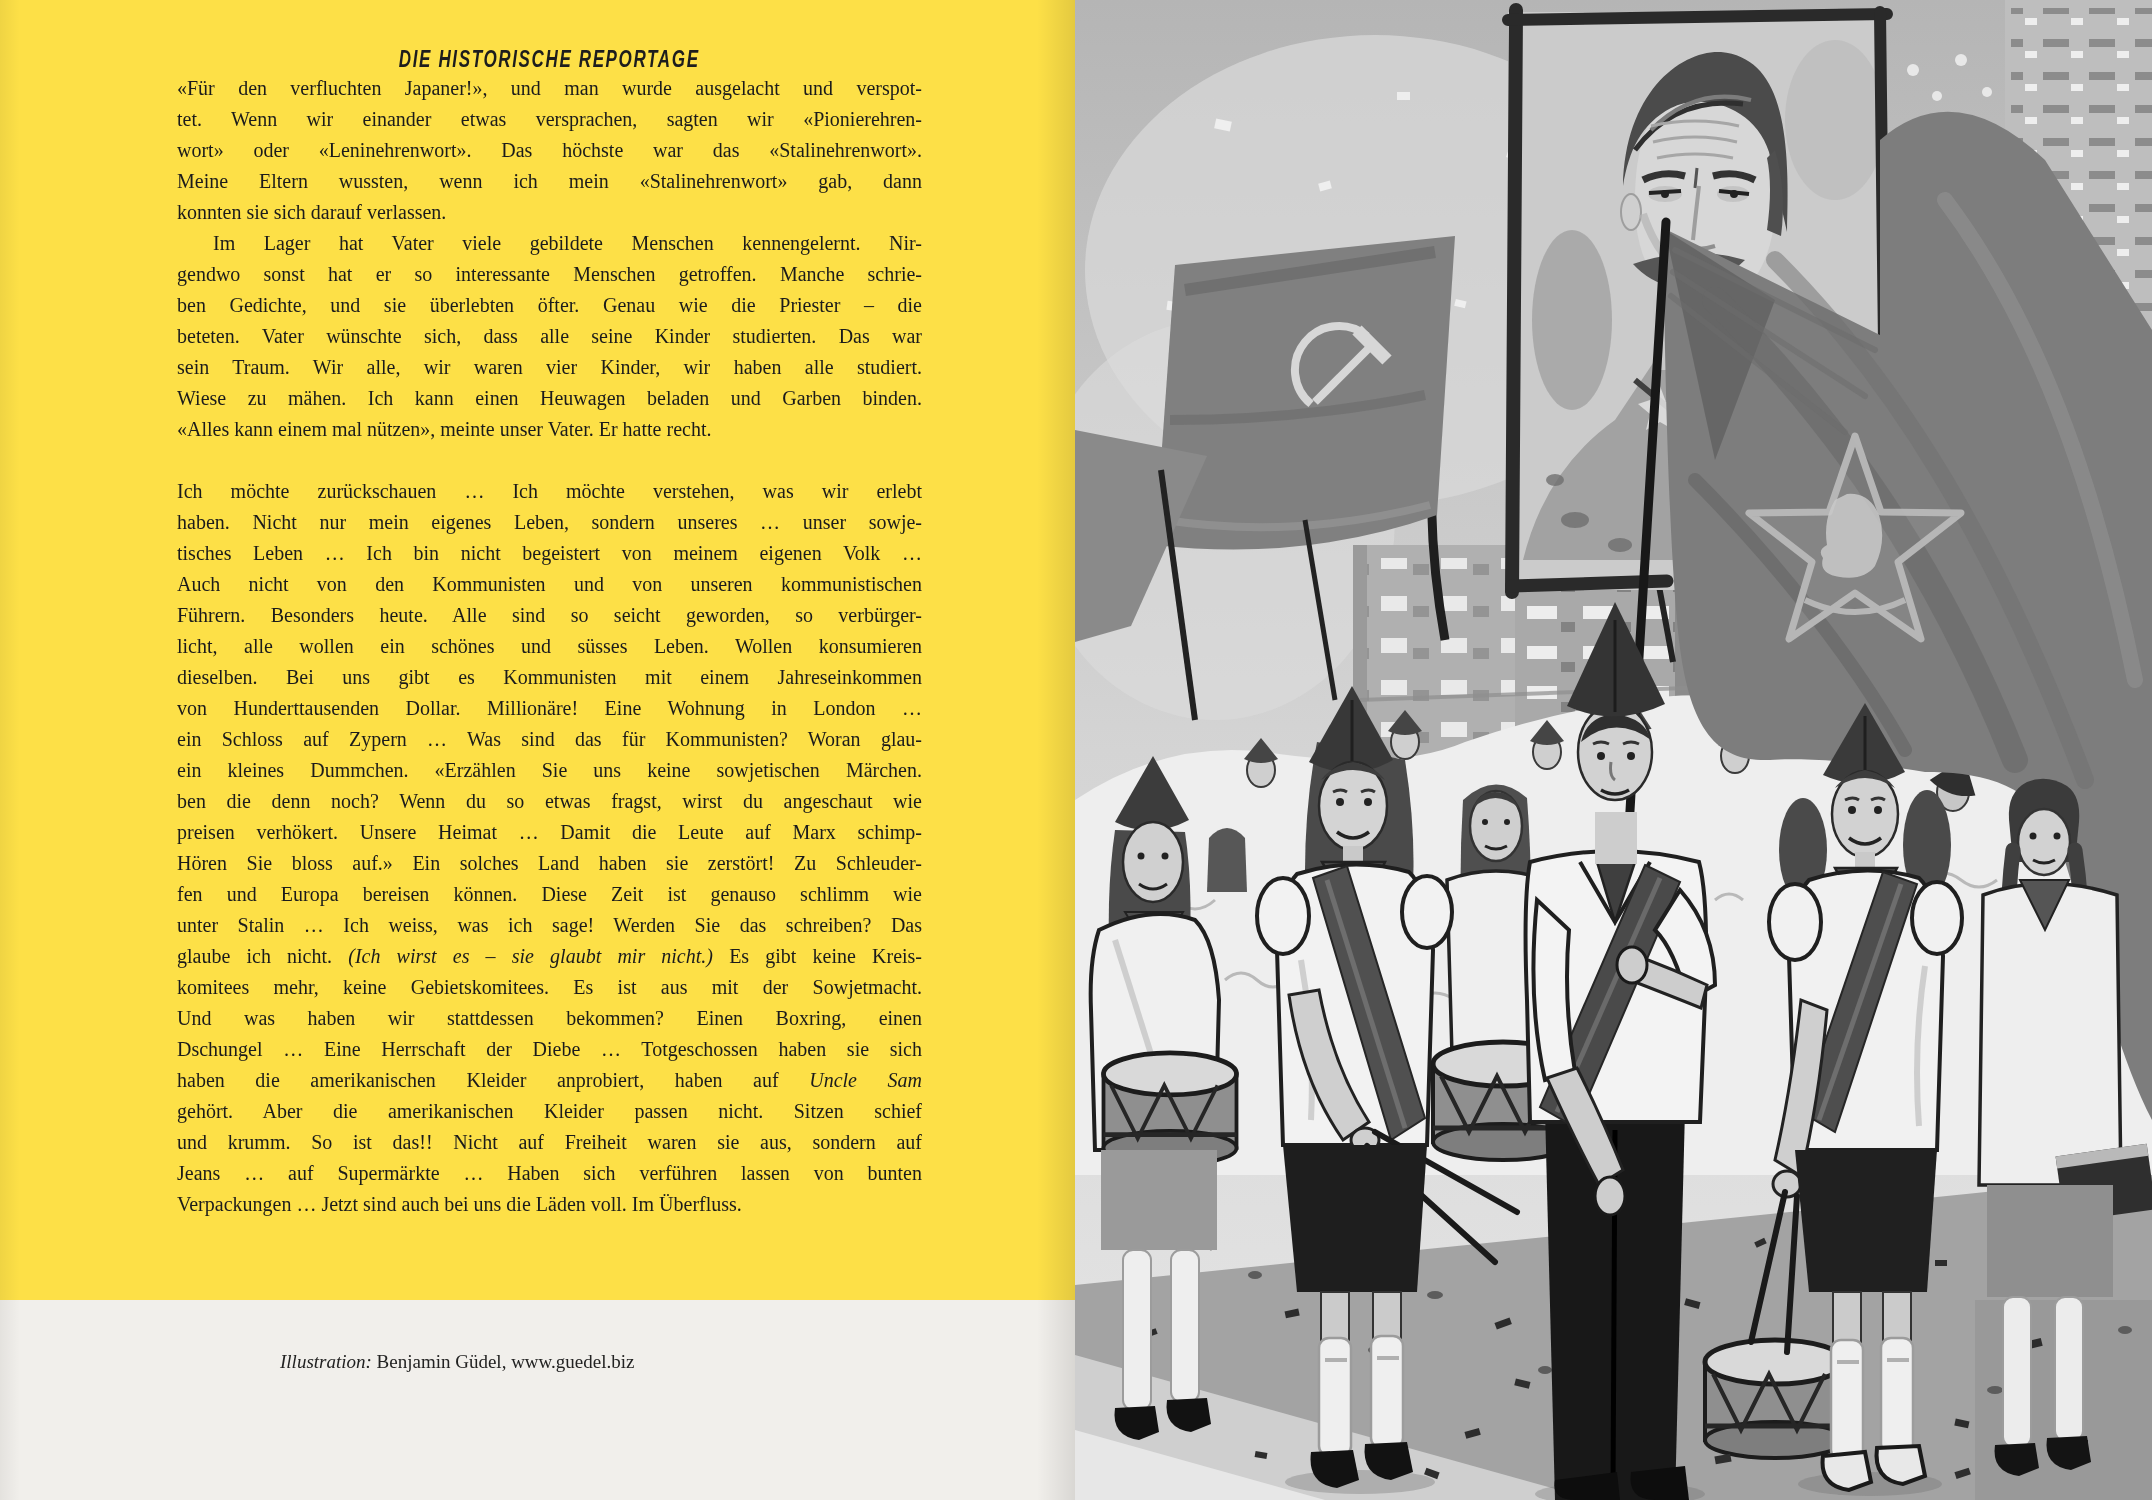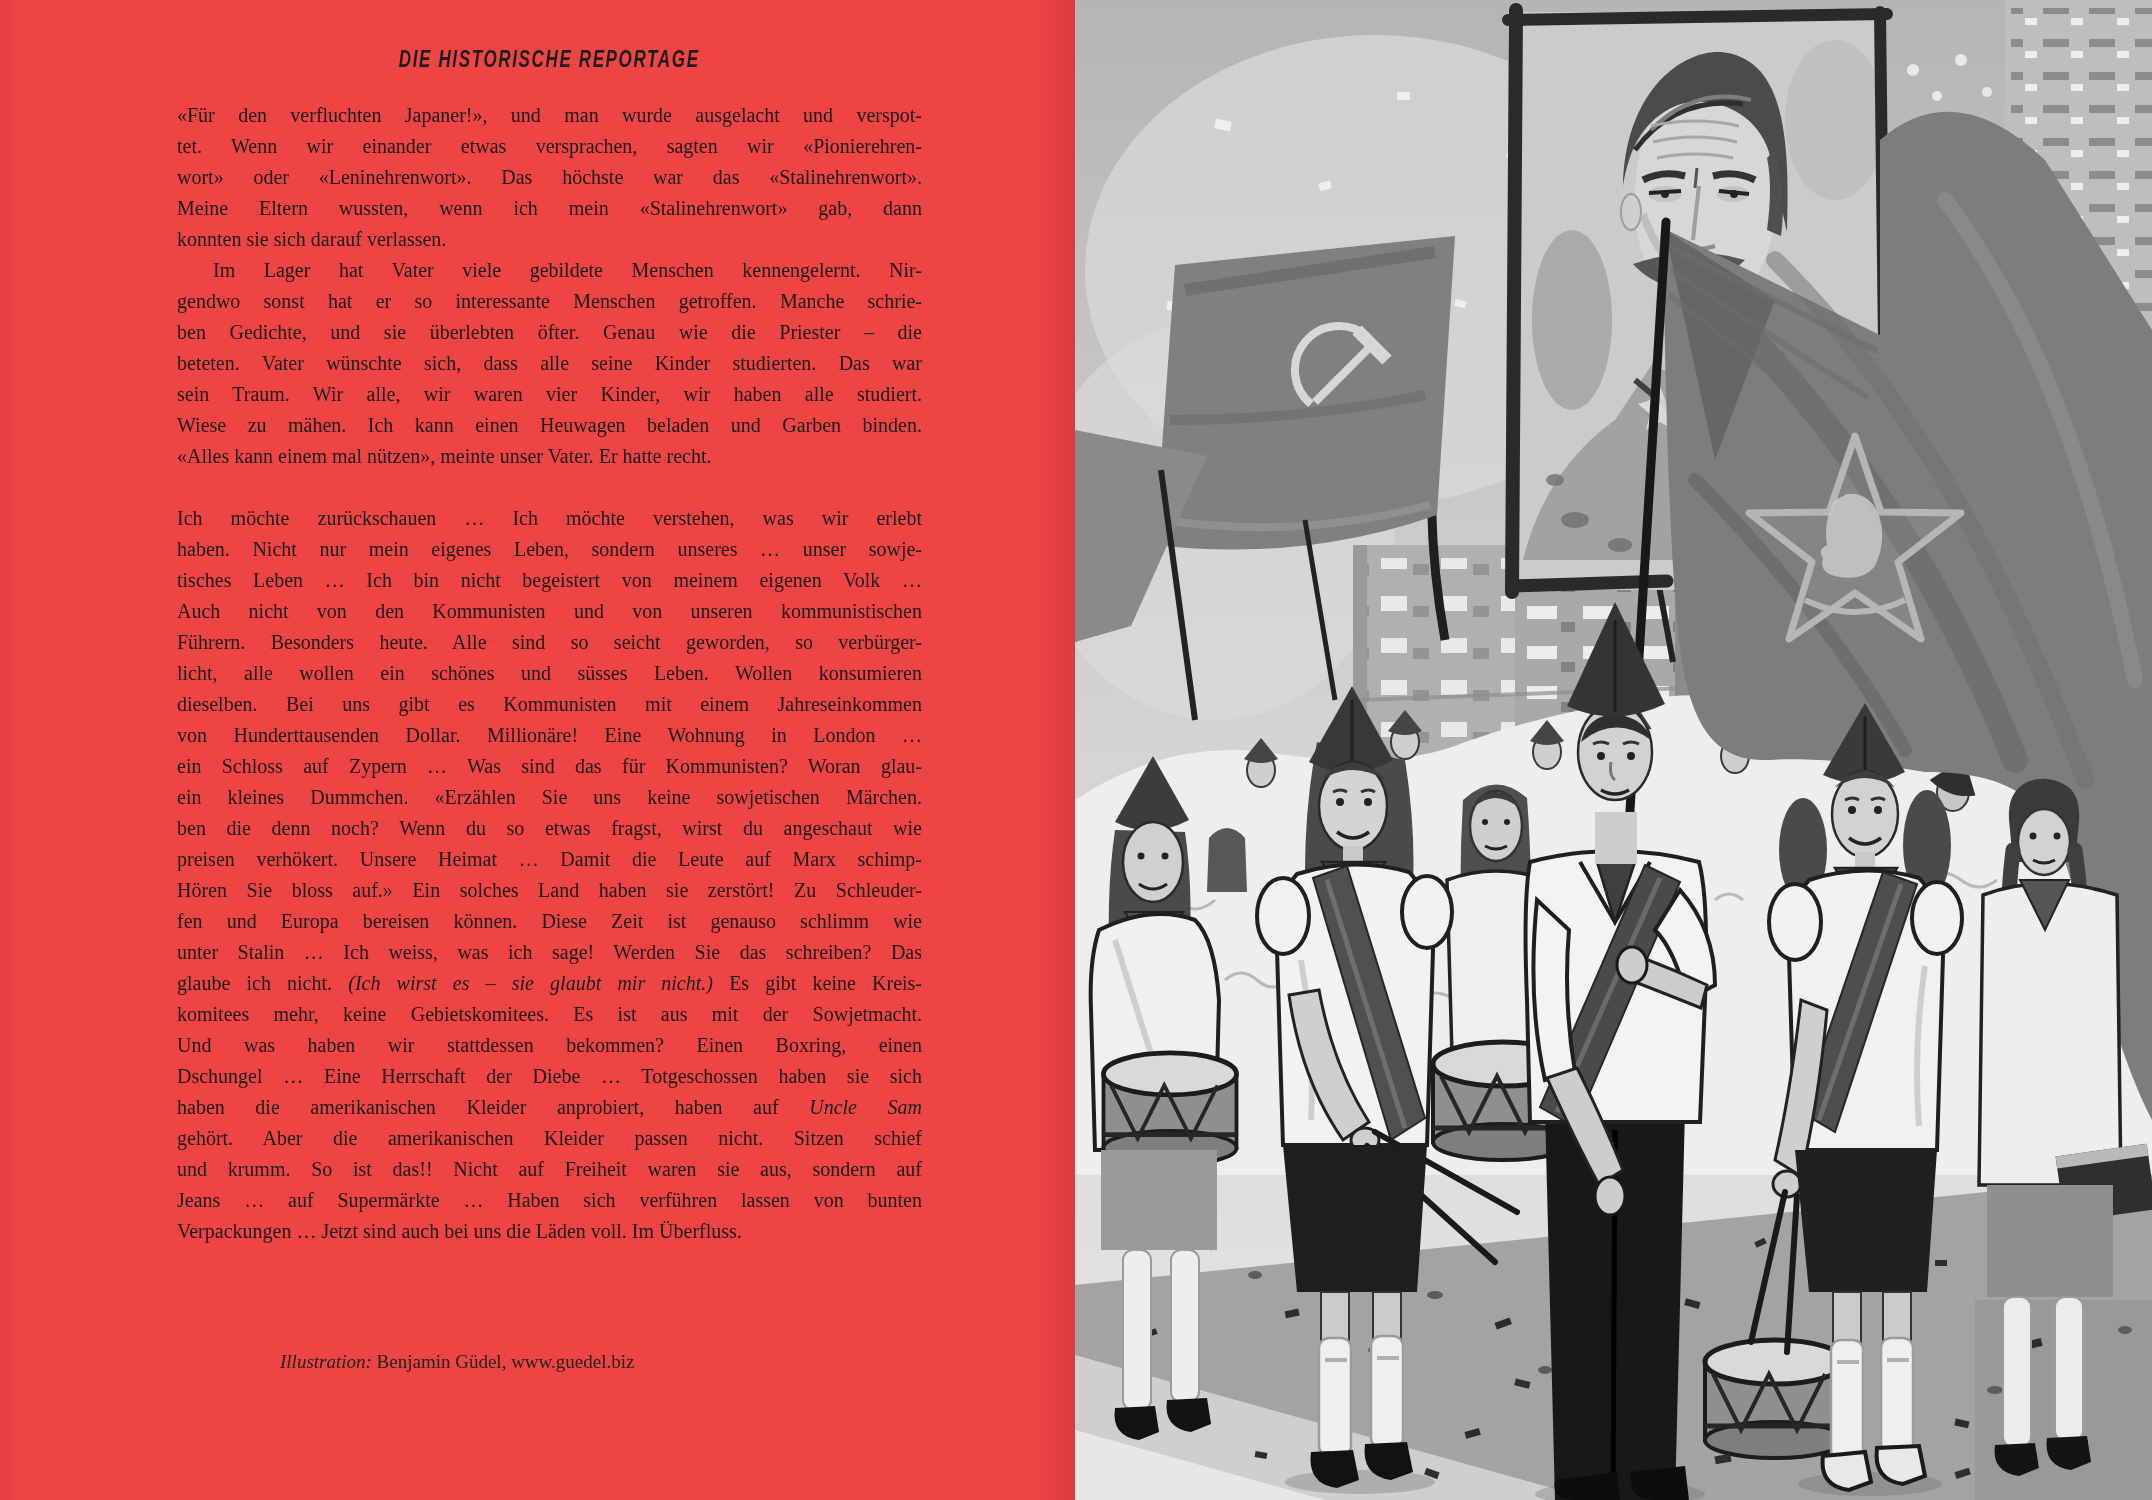--- a/index.html
+++ b/index.html
@@ -4,32 +4,32 @@
 <style>
   html,body{margin:0;padding:0;}
   body{
     width:2152px;height:1500px;position:relative;overflow:hidden;
     background:#f1efeb;
     font-family:"Liberation Serif","DejaVu Serif",serif;
     color:#1b1b1b;
   }
   .spread{position:absolute;inset:0;}
   
-  .left-page{position:absolute;left:0;top:0;width:1075px;height:1500px;background:#ef4444;}
+  .left-page{position:absolute;left:0;top:0;width:1075px;height:1300px;background:#fde047;}
   .edge-shade{position:absolute;left:0;top:0;width:20px;height:1500px;
     background:linear-gradient(to right,rgba(0,0,0,.055),rgba(0,0,0,0));}
   .gutter{position:absolute;left:1037px;top:0;width:38px;height:1500px;
     background:linear-gradient(to right,rgba(0,0,0,0),rgba(0,0,0,.10));}
   .kicker{position:absolute;left:177px;top:46px;width:745px;text-align:center;}
   .kicker span{
     display:inline-block;transform:scaleX(.74);transform-origin:center;
     font-family:"Liberation Sans",sans-serif;font-weight:bold;font-style:italic;
     font-size:23px;letter-spacing:2.2px;color:#1d1d1d;white-space:nowrap;
   }
-  .article{position:absolute;left:177px;top:100px;width:745px;
+  .article{position:absolute;left:177px;top:73px;width:745px;
     font-size:20px;line-height:31px;}
   .line{text-align:justify;text-align-last:justify;-moz-text-align-last:justify;
     text-justify:inter-word;height:31px;white-space:nowrap;}
   .line.last{text-align-last:left;-moz-text-align-last:left;}
   .line.indent{padding-left:36px;}
   .line .it{font-style:italic;}
   .vspace{height:31px;}
   .caption{position:absolute;left:262px;top:1351px;font-size:19px;color:#222;margin-left:18px;}
   .caption .cap-label{font-style:italic;}
   

